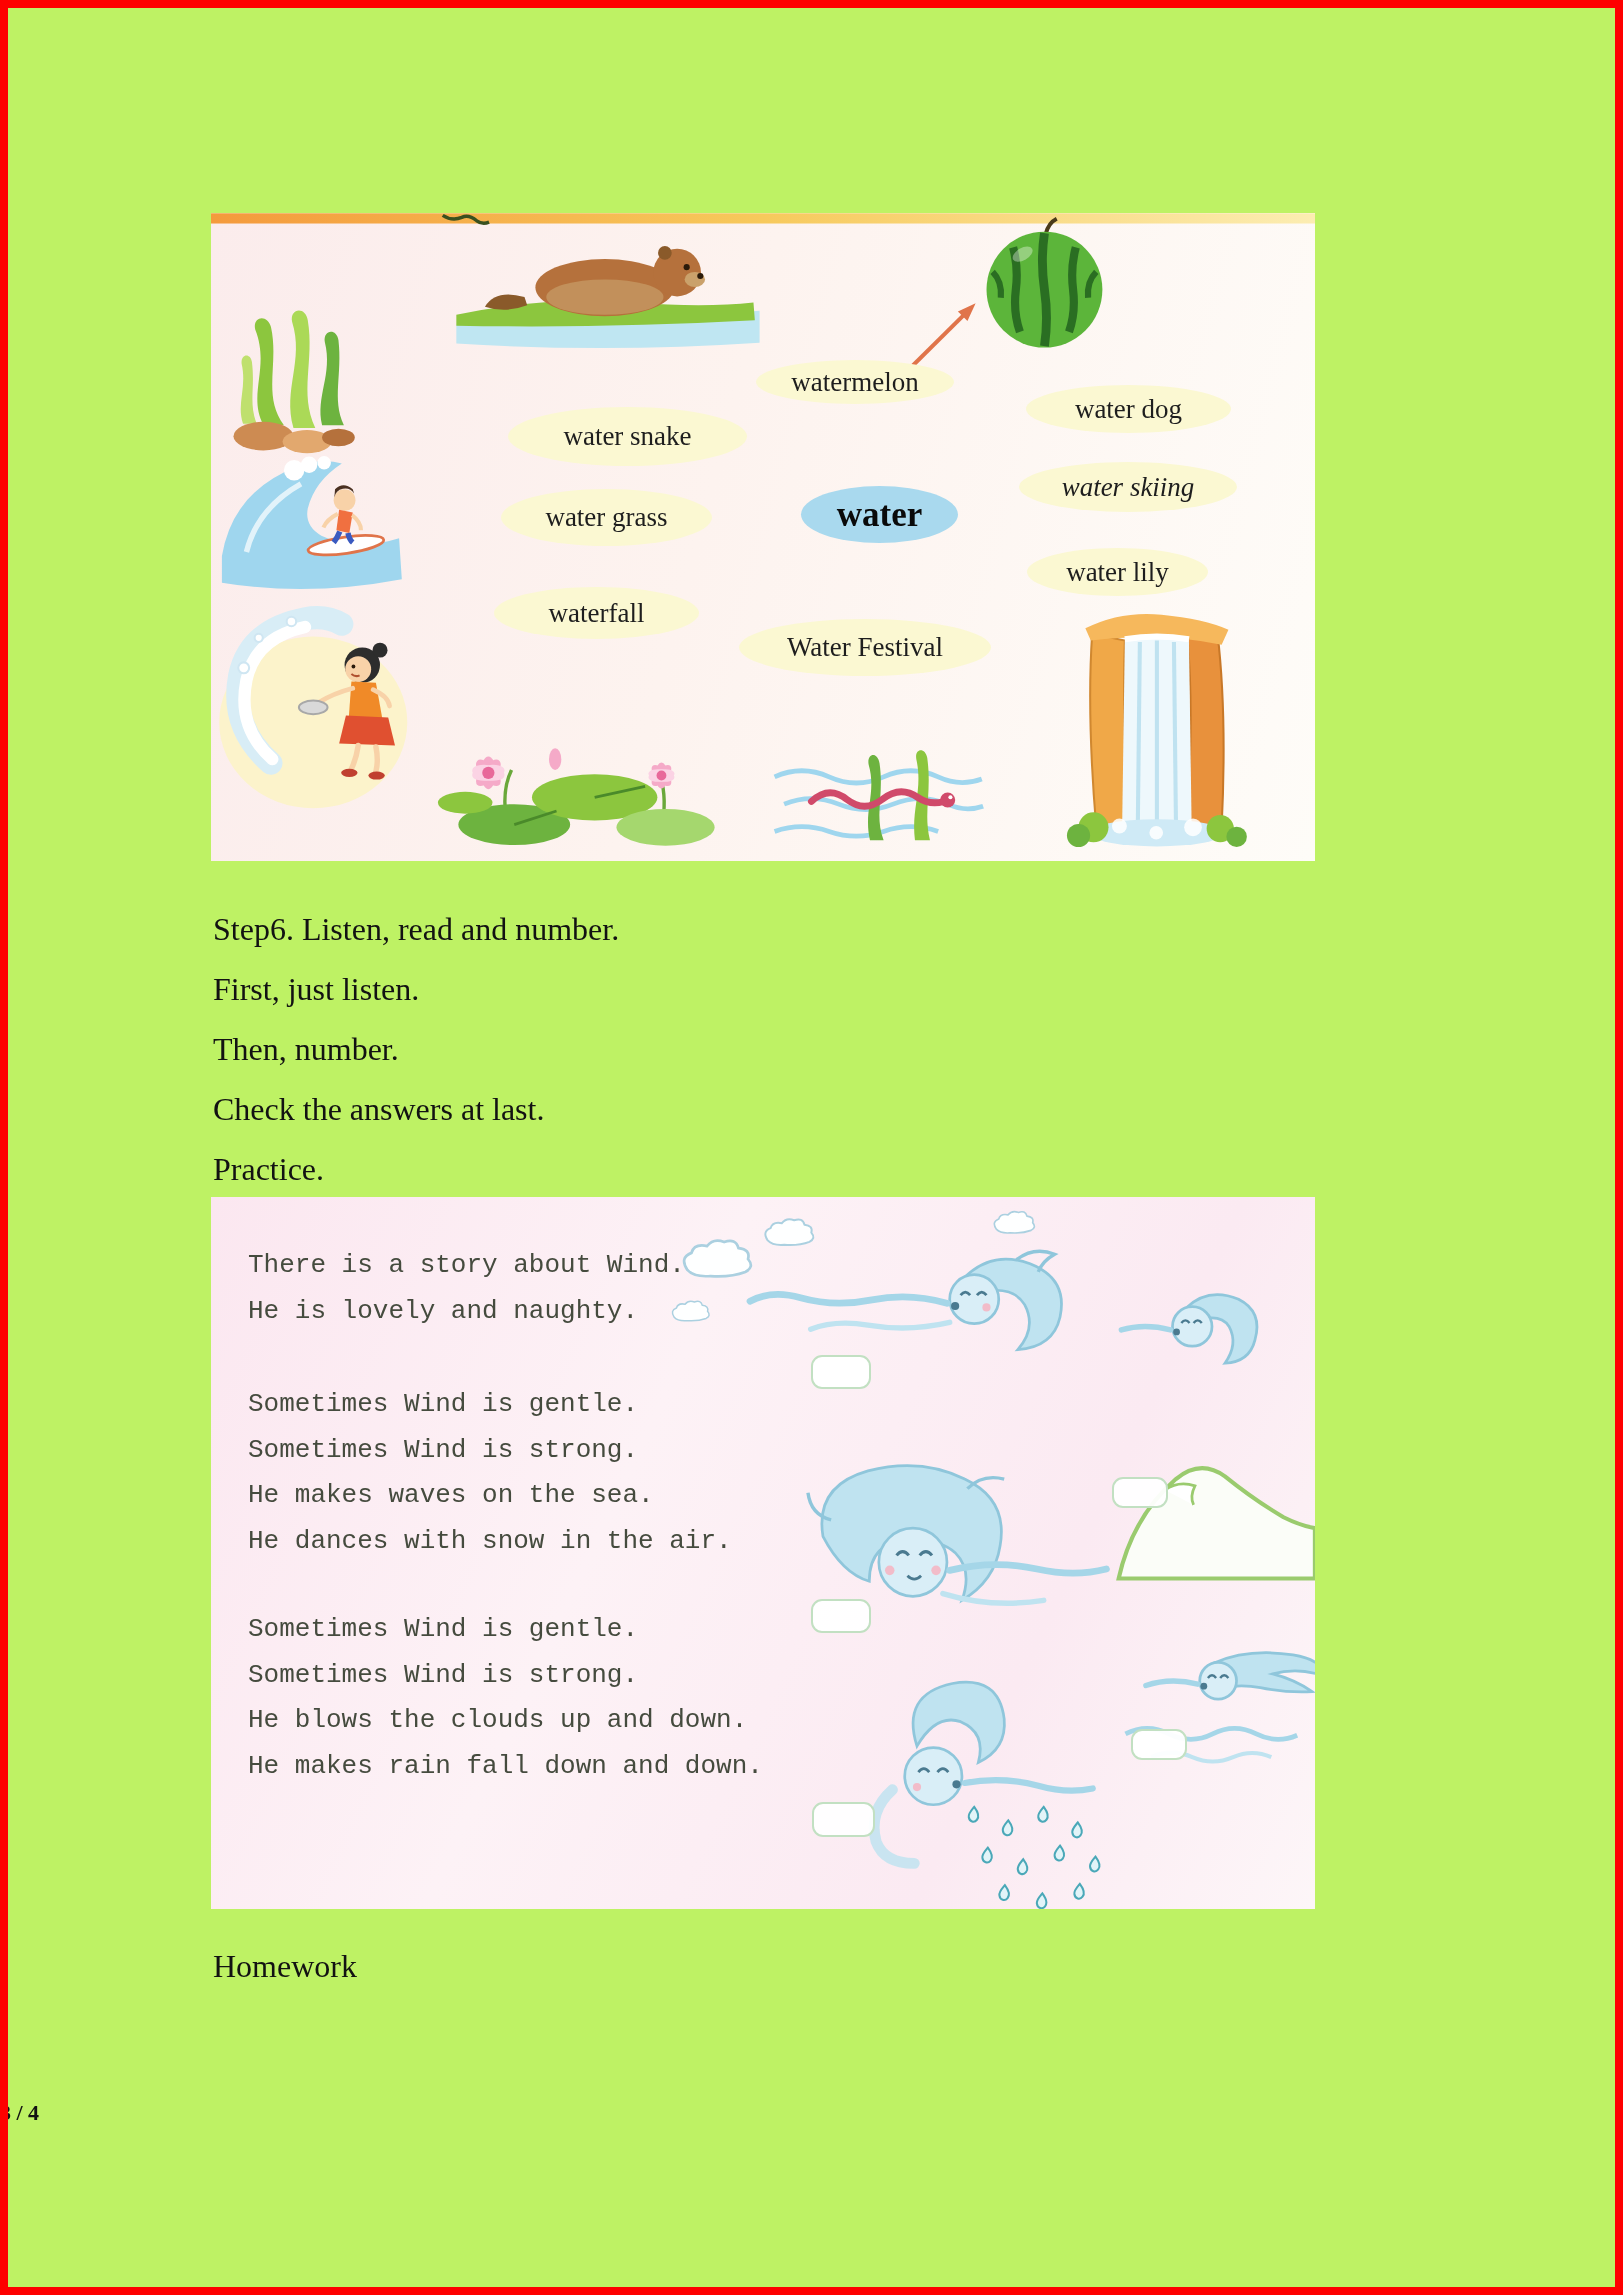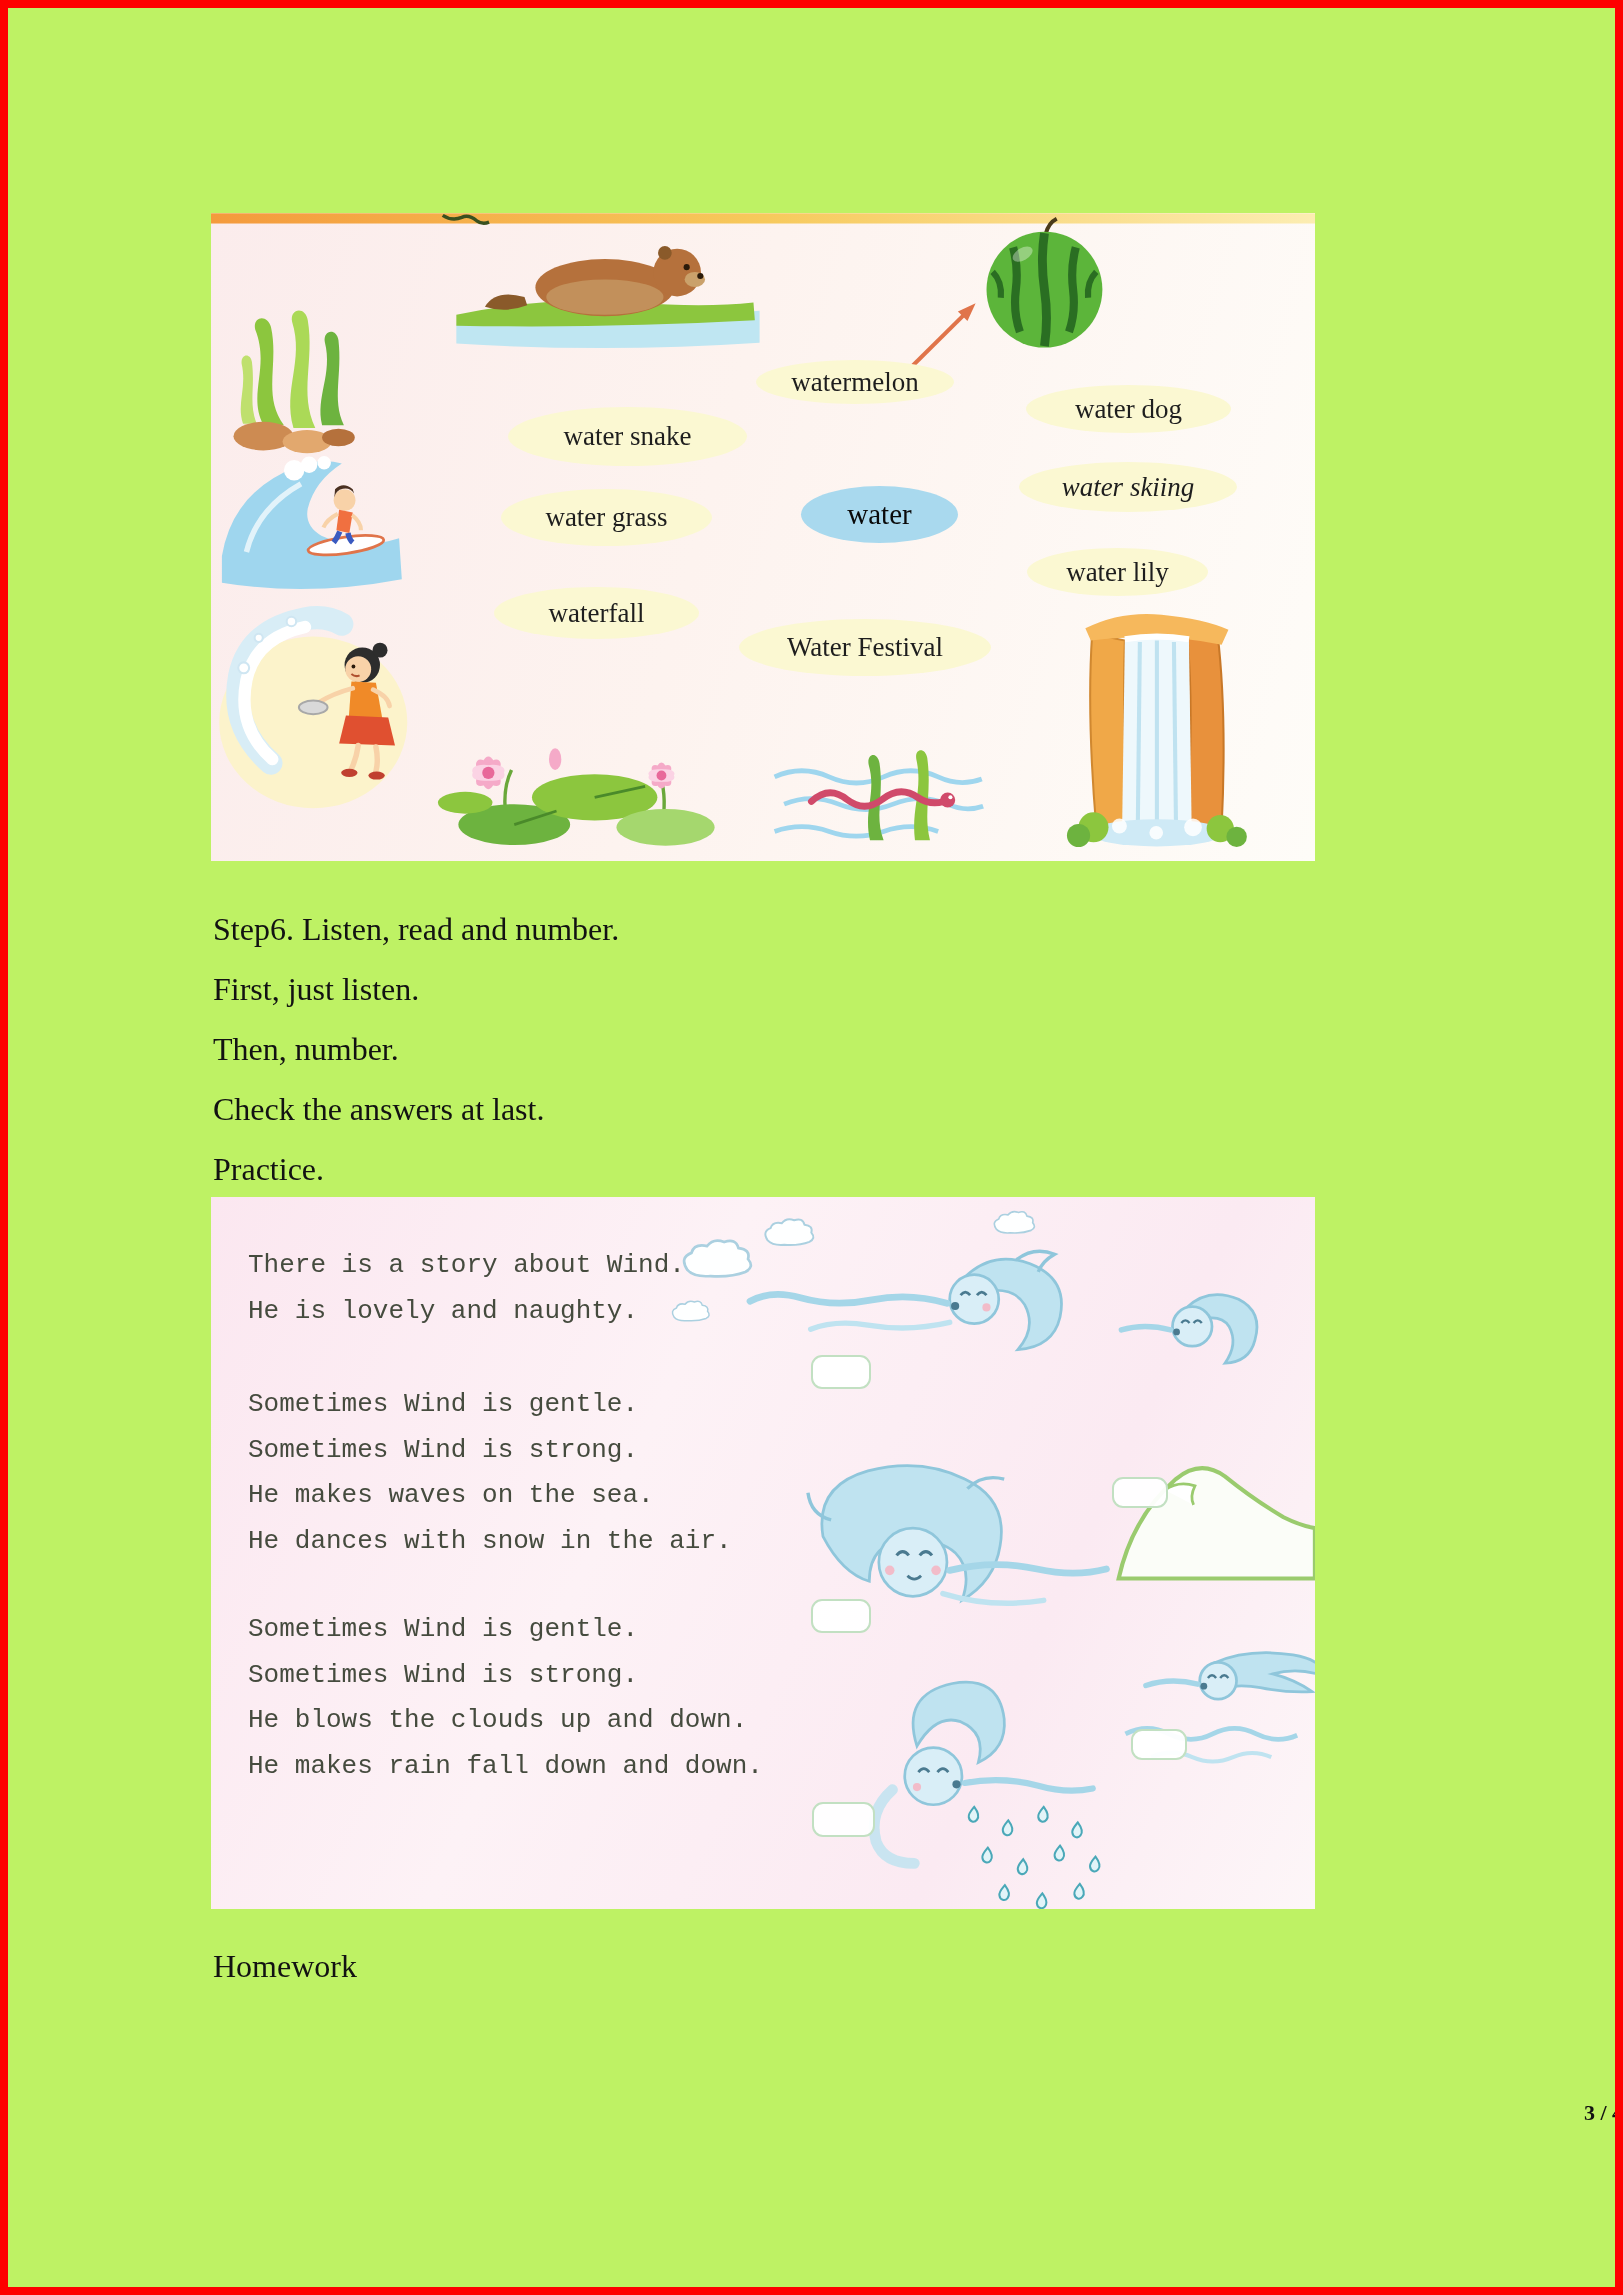--- a/index.html
+++ b/index.html
@@ -11,31 +11,31 @@
     color: #121212;
   }
   .page { position: relative; width: 1623px; height: 2295px; background: #bef264; overflow: hidden; }
   .red-frame { position: absolute; inset: 0; border: 8.9px solid #fe0000; pointer-events: none; z-index: 60; }
 
   
   .doc-line { position: absolute; left: 213px; font-size: 32px; line-height: 1.2; white-space: nowrap; }
   .t1 { top: 910px; } .t2 { top: 970px; } .t3 { top: 1030px; }
   .t4 { top: 1090px; } .t5 { top: 1150px; }
   .t6 { top: 1947px; } .t7 { top: 2008px; }
-  .page-number { position: absolute; left: 0; width: 100%; top: 2100px; text-align: right;
+  .page-number { position: absolute; left: 0; width: 100%; top: 2100px; text-align: left;
                  font-size: 22px; font-weight: bold; }
 
   
   .water-map { position: absolute; left: 211px; top: 213px; width: 1104px; height: 648px;
     background: linear-gradient(105deg, #fbecec 0%, #fdf3ef 45%, #fefcf8 100%);
     overflow: hidden; }
   .ill-svg { position: absolute; inset: 0; width: 100%; height: 100%; }
   .bubble { position: absolute; display: flex; align-items: center; justify-content: center;
     border-radius: 50%; background: #fbf8d2; color: #1e1e1e; font-size: 27px; white-space: nowrap; }
-  .bubble.blue { background: #a9d9ee; font-weight: normal; font-size: 29px; color: #0a0a0a; text-align: center; }
+  .bubble.blue { background: #a9d9ee; font-weight: bold; font-size: 35px; color: #0a0a0a; text-align: center; }
   .bb-watermelon    { left: 545px;  top: 147px; width: 198px; height: 44px; }
   .bb-water-dog     { left: 815px; top: 172px; width: 205px; height: 48px; }
   .bb-water-snake   { left: 297px;  top: 194px; width: 239px; height: 59px; }
   .bb-water-skiing  { left: 808px; top: 249px; width: 218px; height: 50px; font-style: italic; }
   .bb-water-grass   { left: 290px;  top: 276px; width: 211px; height: 57px; }
   .bb-water         { left: 590px;  top: 273px; width: 157px; height: 57px; }
   .bb-water-lily    { left: 816px; top: 335px; width: 181px; height: 48px; }
   .bb-waterfall     { left: 283px;  top: 374px; width: 205px; height: 52px; }
   .bb-water-festival{ left: 528px;  top: 406px; width: 252px; height: 57px; }
 

